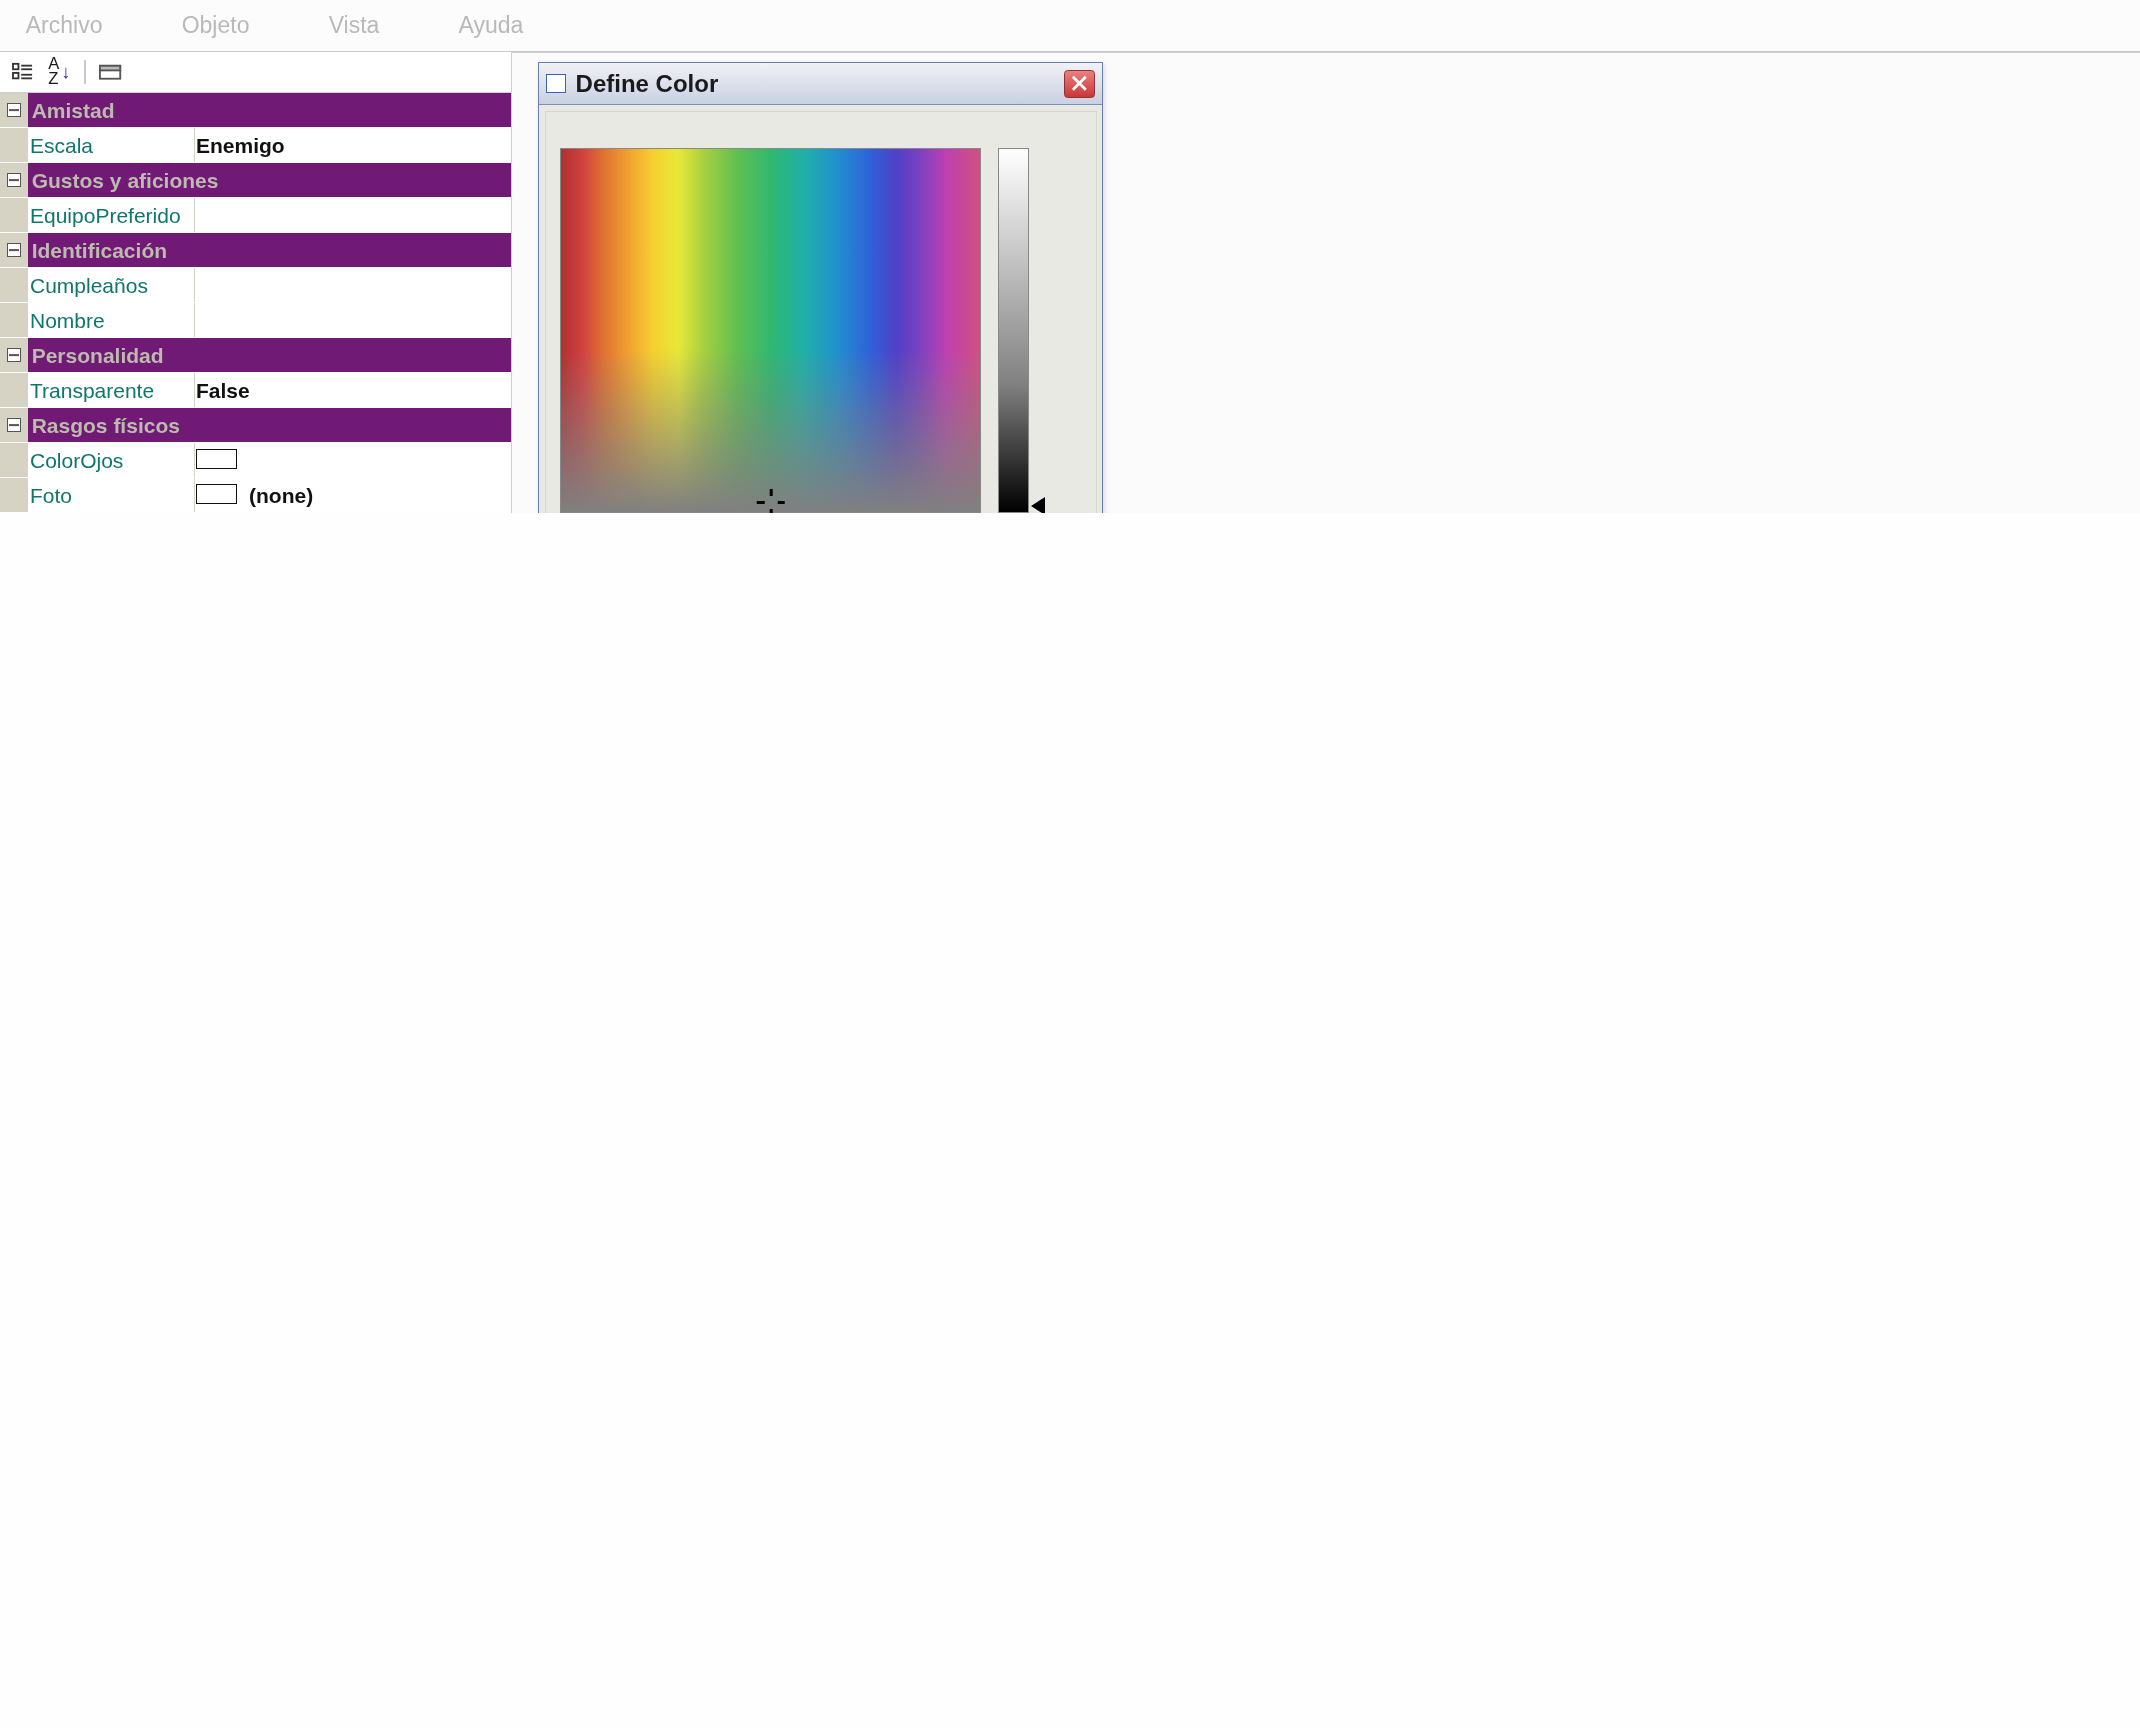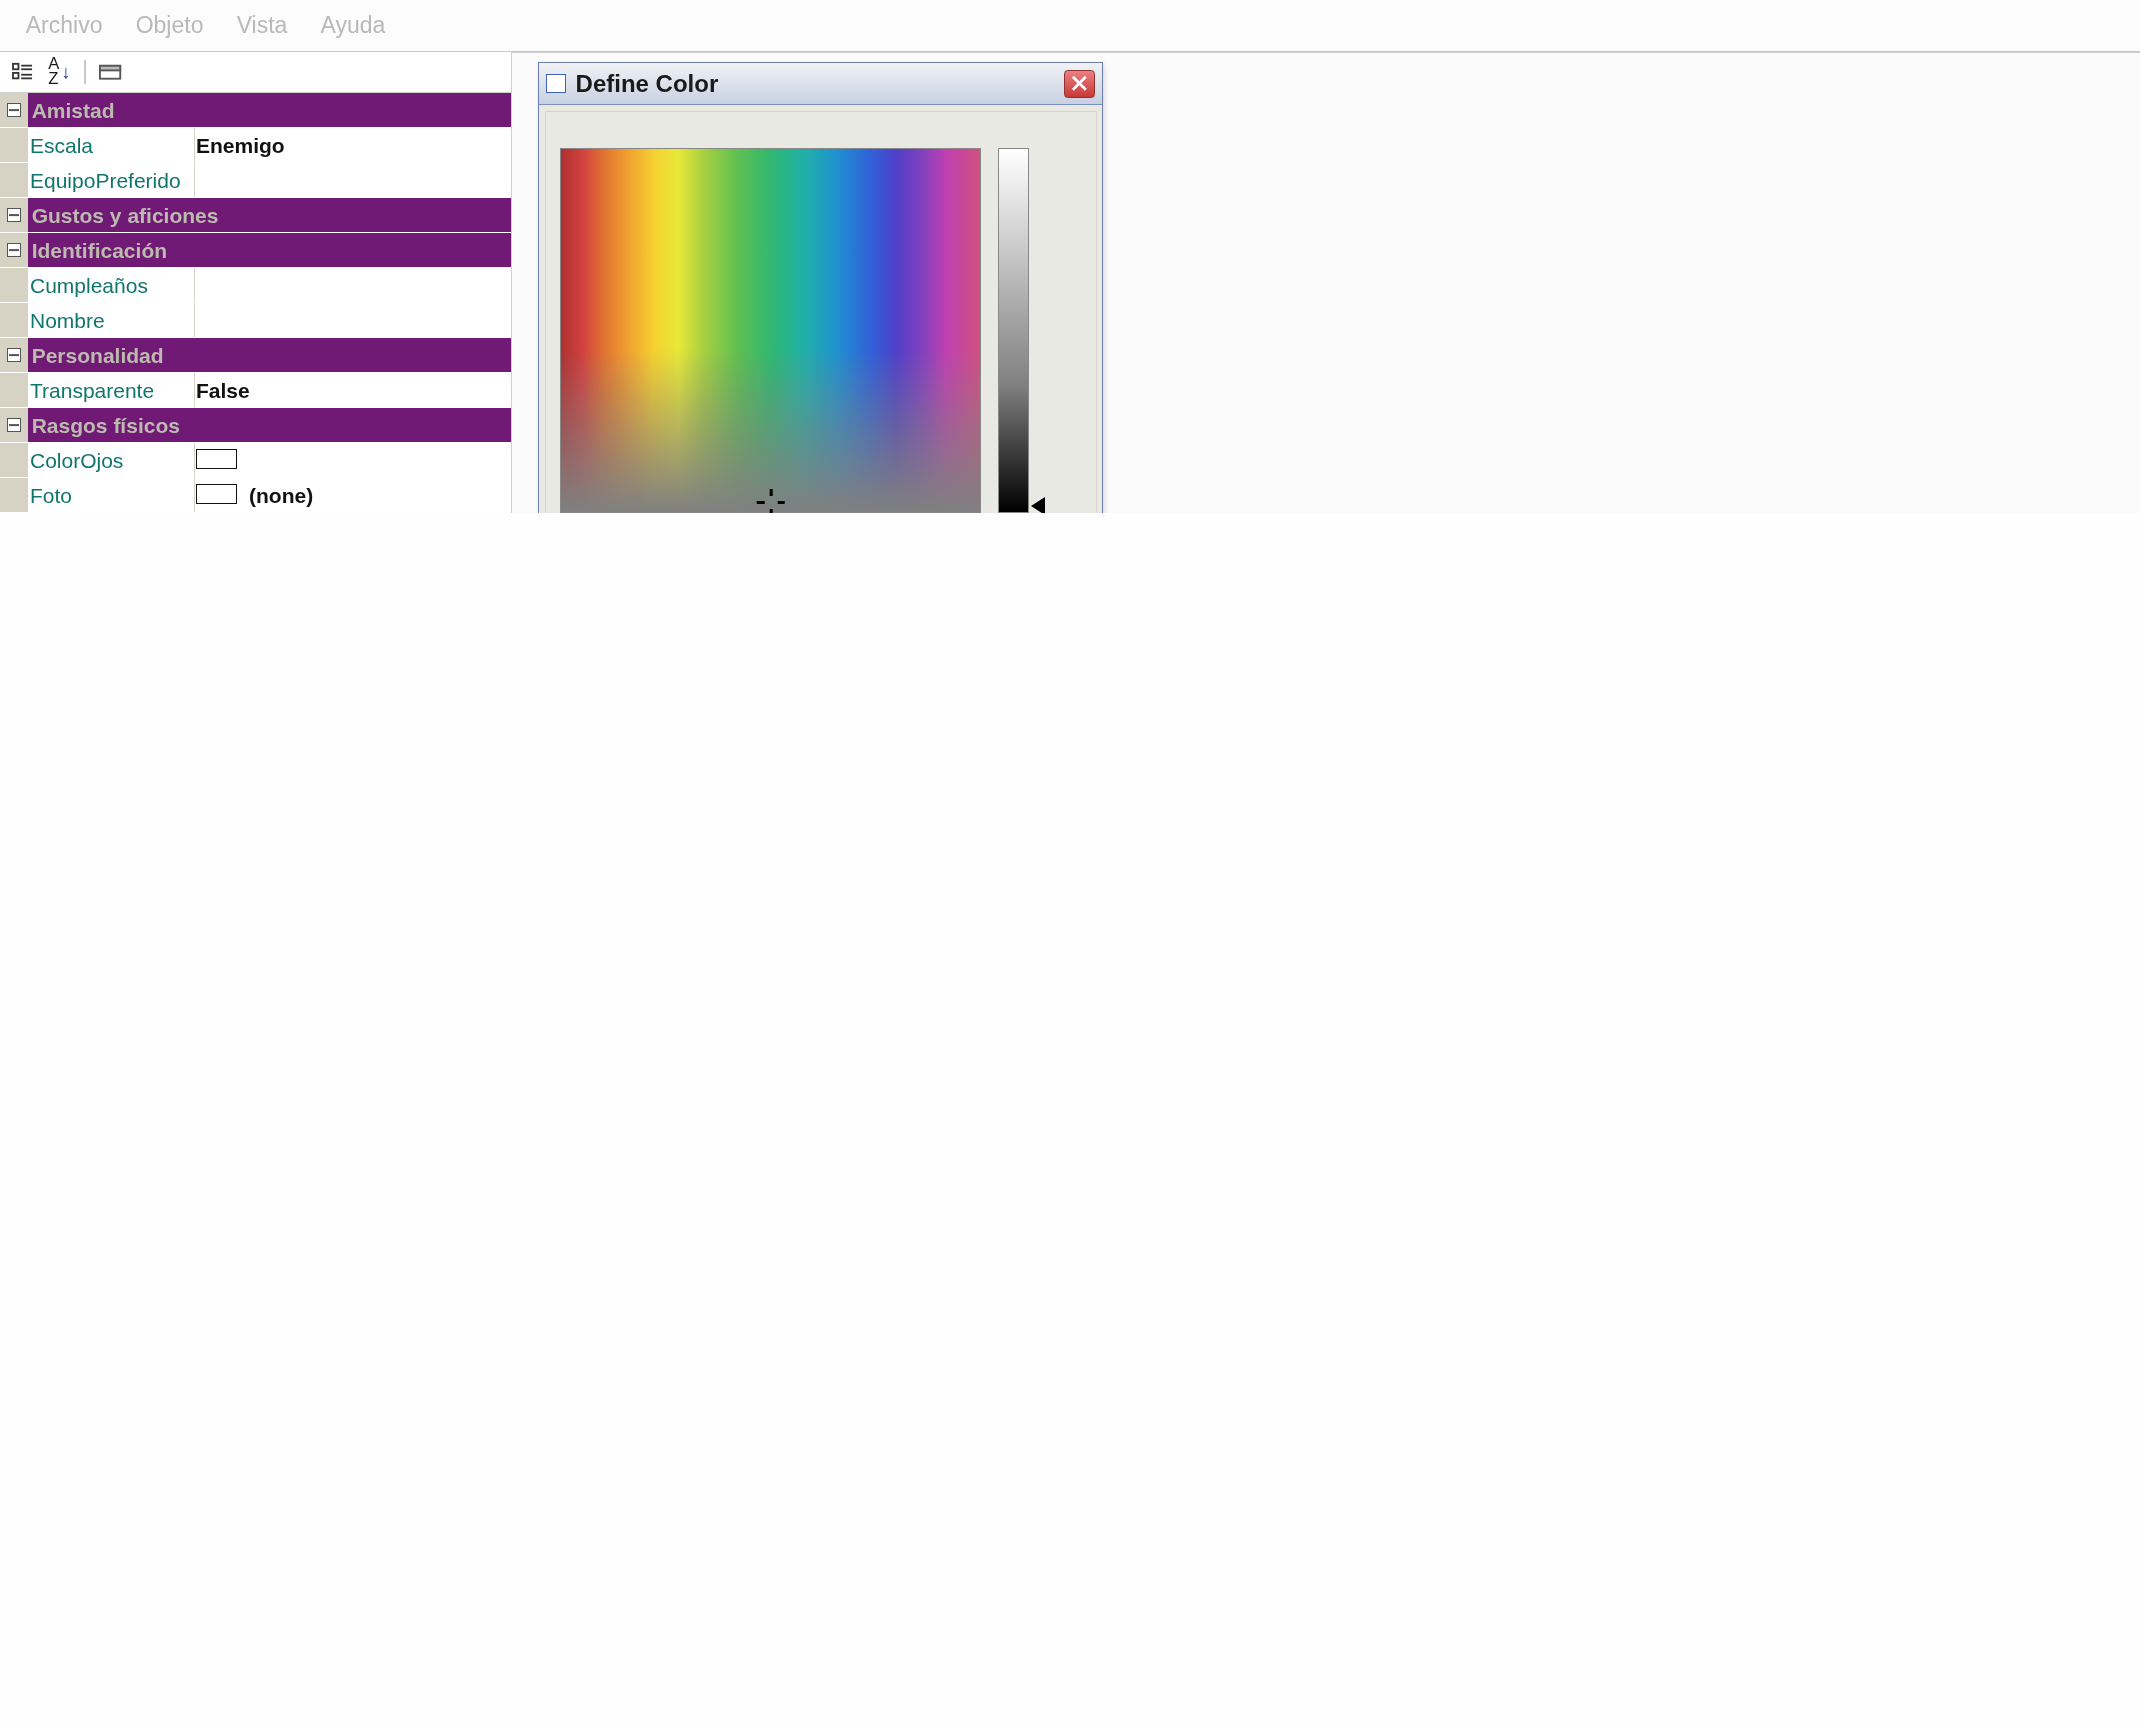--- a/index.html
+++ b/index.html
@@ -13,20 +13,21 @@
   }
 
   
   .menubar {
     height: 52px;
     border-bottom: 1.8px solid #c8c8c8;
     background: #fcfcfc;
     display: flex;
     align-items: center;
     padding: 0 9.2px;
+    gap: 46px;
   }
   .menu-item {
     padding: 5.5px 16.6px;
     color: #b9b9b9;
     font-size: 23px;
     cursor: default;
   }
 
   
   .main {
@@ -340,30 +341,30 @@
             <div class="expand-box"></div>
           </div>
         <div class="pg-label" style="flex:1;">Amistad</div>
       </div>
       <div class="pg-row pg-prop">
         <div class="pg-expand"></div>
         <div class="pg-label">Escala</div>
         <div class="pg-value">Enemigo</div>
       </div>
 
-      <div class="pg-row pg-prop">
-        <div class="pg-expand"></div>
-        <div class="pg-label">EquipoPreferido</div>
-        <div class="pg-value"></div>
-      </div>
       <div class="pg-row pg-cat">
         <div class="pg-expand">
             <div class="expand-box"></div>
           </div>
         <div class="pg-label" style="flex:1;">Gustos y aficiones</div>
+      </div>
+      <div class="pg-row pg-prop">
+        <div class="pg-expand"></div>
+        <div class="pg-label">EquipoPreferido</div>
+        <div class="pg-value"></div>
       </div>
 
       <div class="pg-row pg-cat">
         <div class="pg-expand">
             <div class="expand-box"></div>
           </div>
         <div class="pg-label" style="flex:1;">Identificación</div>
       </div>
       <div class="pg-row pg-prop">
         <div class="pg-expand"></div>

